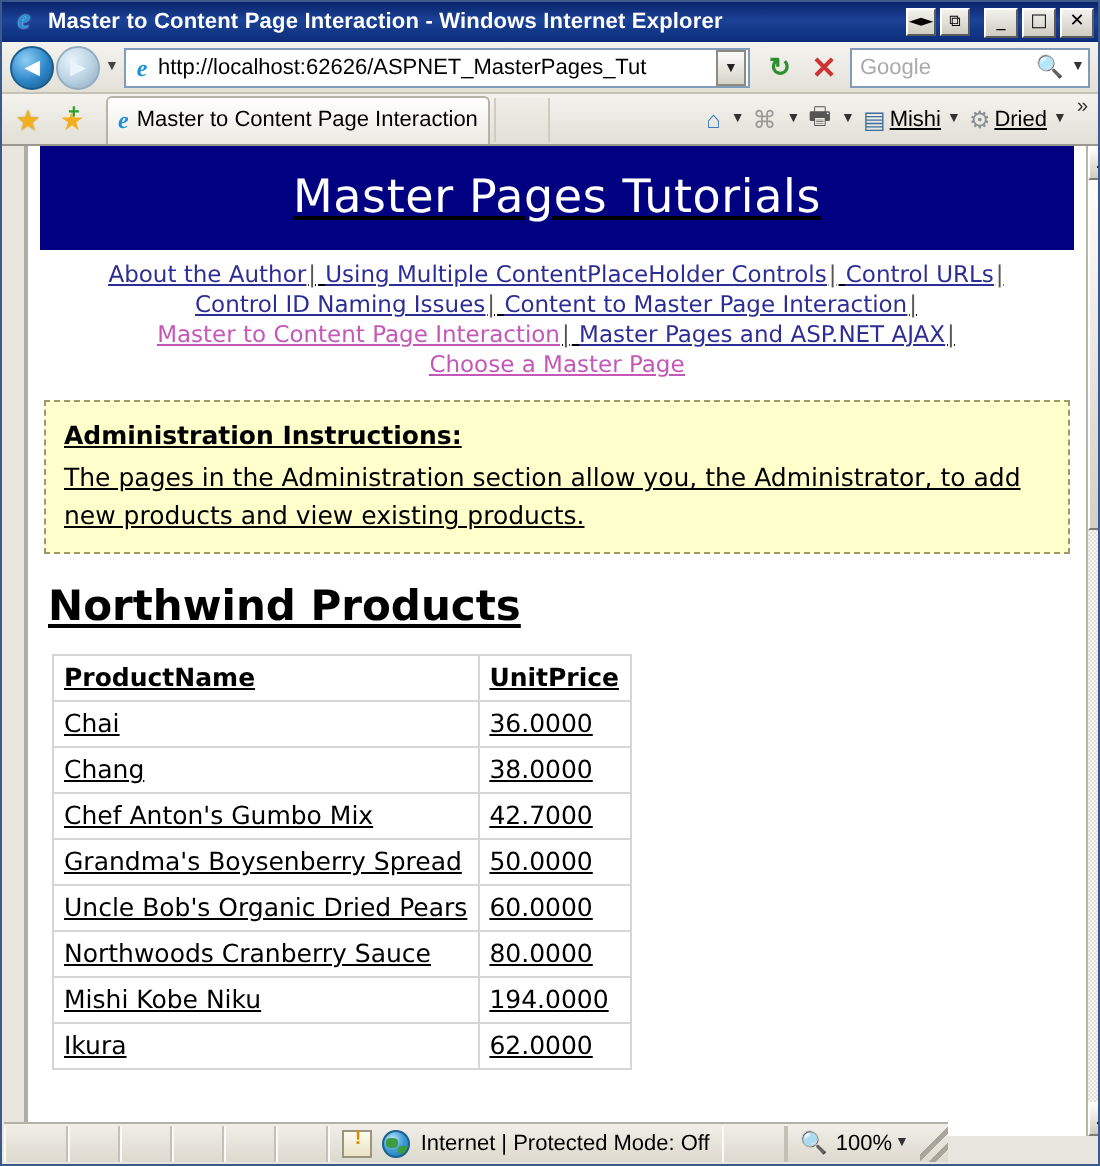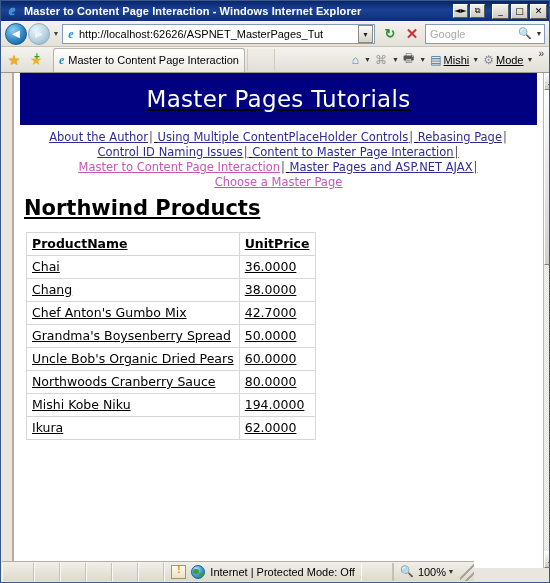--- a/index.html
+++ b/index.html
@@ -452,43 +452,47 @@
       <span class="glyph print-ico">🖶</span>
       <span class="vcaret">▼</span>
     </span>
     <span class="cmd">
       <span class="glyph page-ico">▤</span>
       <span class="lbl">Mishi</span>
       <span class="vcaret">▼</span>
     </span>
     <span class="cmd">
       <span class="glyph tools-ico">⚙</span>
-      <span class="lbl">Mode</span>
+      <span class="lbl">Dried</span>
       <span class="vcaret">▼</span>
     </span>
     <span class="chev">»</span>
   </div>
 
   <div class="viewport">
     <div class="page">
       <div class="page-inner">
 
         <div class="banner">Master Pages Tutorials</div>
 
         <div class="navlinks">
           <a href="#">About the Author</a><span class="sep">|</span>
           <a href="#">Using Multiple ContentPlaceHolder Controls</a><span class="sep">|</span>
-          <a href="#">Rebasing Page</a><span class="sep">|</span>
+          <a href="#">Control URLs</a><span class="sep">|</span>
           <a href="#">Control ID Naming Issues</a><span class="sep">|</span>
           <a href="#">Content to Master Page Interaction</a><span class="sep">|</span>
           <a href="#" class="visited">Master to Content Page Interaction</a><span class="sep">|</span>
           <a href="#">Master Pages and ASP.NET AJAX</a><span class="sep">|</span>
           <a href="#" class="visited">Choose a Master Page</a>
         </div>
 
+        <div class="instructions">
+          <span class="hdr">Administration Instructions:</span>
+          <span>The pages in the Administration section allow you, the Administrator, to add new products and view existing products.</span>
+        </div>
 
         <h2 class="section">Northwind Products</h2>
 
         <table class="grid">
           <thead>
             <tr>
               <th>ProductName</th>
               <th class="price">UnitPrice</th>
             </tr>
           </thead>

